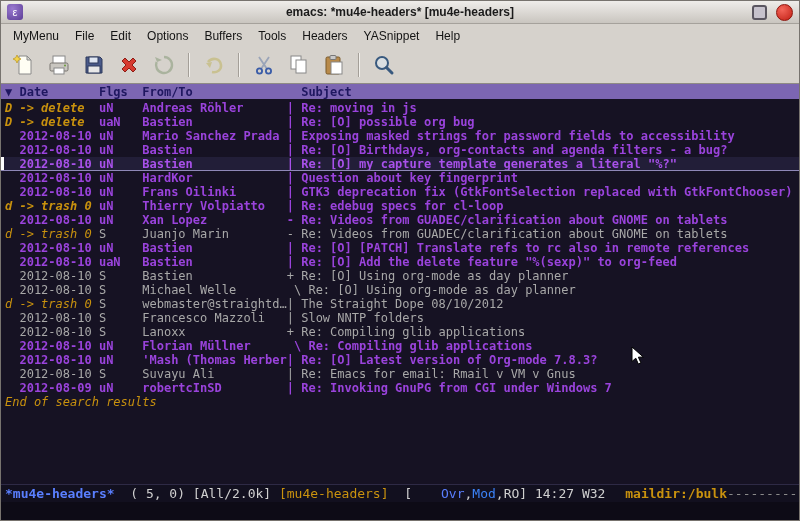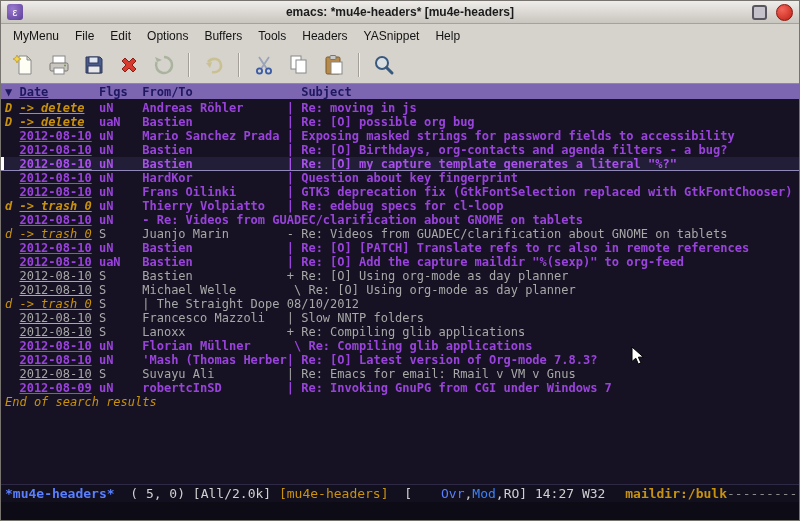--- a/index.html
+++ b/index.html
@@ -39,21 +39,21 @@
           border-right:1px solid #f2f0ec; margin:0 4px; }
 
   
   .buffer { flex:1 1 auto; background:#161223; font-family:"DejaVu Sans Mono", monospace;
             font-size:12px; line-height:14px; position:relative; overflow:hidden; }
   .header-line { height:15px; background:#7c66b2; color:#1f1760; font-weight:bold;
                  display:flex; padding-left:4px; white-space:pre; align-items:center; }
   .rows { padding-top:2px; }
   .row { display:flex; height:14px; padding-left:4px; white-space:pre; position:relative; }
   .row > span { flex:0 0 auto; overflow:hidden; }
-  .c-mark { width:2ch; } .c-date { width:11ch;text-decoration:underline; } .c-flags { width:6ch; }
+  .c-mark { width:2ch; } .c-date { width:11ch; } .c-flags { width:6ch; }
   .c-from { width:20ch; } .c-subj { flex:1 1 auto !important; }
   .subj-head { padding-left:2ch; }
 
   .unread { color:#9a43dc; font-weight:bold; }
   .read   { color:#a8a8a8; }
   .marked > .c-mark, .marked > .c-date { color:#c9920e; font-style:italic; }
   .current { background:#221e38; border-bottom:1px solid #8f88b8; }
   .current.unread { color:#a851ea; }
   .current::before { content:""; position:absolute; left:0; top:0; width:3px; height:13px;
                      background:#ffffff; }
@@ -241,20 +241,21 @@
     <span class="c-date">-&gt; trash 0</span>
     <span class="c-flags">uN</span>
     <span class="c-from">Thierry Volpiatto</span>
     <span class="c-subj">| Re: edebug specs for cl-loop</span>
   </div>
 
   <div class="row unread">
     <span class="c-mark"></span>
     <span class="c-date">2012-08-10</span>
     <span class="c-flags">uN</span>
+    <span class="c-from">Xan Lopez</span>
     <span class="c-subj">- Re: Videos from GUADEC/clarification about GNOME on tablets</span>
   </div>
 
   <div class="row read marked">
     <span class="c-mark">d</span>
     <span class="c-date">-&gt; trash 0</span>
     <span class="c-flags">S</span>
     <span class="c-from">Juanjo Marin</span>
     <span class="c-subj">- Re: Videos from GUADEC/clarification about GNOME on tablets</span>
   </div>
@@ -265,21 +266,21 @@
     <span class="c-flags">uN</span>
     <span class="c-from">Bastien</span>
     <span class="c-subj">| Re: [O] [PATCH] Translate refs to rc also in remote references</span>
   </div>
 
   <div class="row unread">
     <span class="c-mark"></span>
     <span class="c-date">2012-08-10</span>
     <span class="c-flags">uaN</span>
     <span class="c-from">Bastien</span>
-    <span class="c-subj">| Re: [O] Add the capture maildir "%(sexp)" to org-feed</span>
+    <span class="c-subj">| Re: [O] Add the delete feature "%(sexp)" to org-feed</span>
   </div>
 
   <div class="row read">
     <span class="c-mark"></span>
     <span class="c-date">2012-08-10</span>
     <span class="c-flags">S</span>
     <span class="c-from">Bastien</span>
     <span class="c-subj">+ Re: [O] Using org-mode as day planner</span>
   </div>
 
@@ -288,20 +289,21 @@
     <span class="c-date">2012-08-10</span>
     <span class="c-flags">S</span>
     <span class="c-from">Michael Welle</span>
     <span class="c-subj"> \ Re: [O] Using org-mode as day planner</span>
   </div>
 
   <div class="row read marked">
     <span class="c-mark">d</span>
     <span class="c-date">-&gt; trash 0</span>
     <span class="c-flags">S</span>
+    <span class="c-from">webmaster@straightd…</span>
     <span class="c-subj">| The Straight Dope 08/10/2012</span>
   </div>
 
   <div class="row read">
     <span class="c-mark"></span>
     <span class="c-date">2012-08-10</span>
     <span class="c-flags">S</span>
     <span class="c-from">Francesco Mazzoli</span>
     <span class="c-subj">| Slow NNTP folders</span>
   </div>

